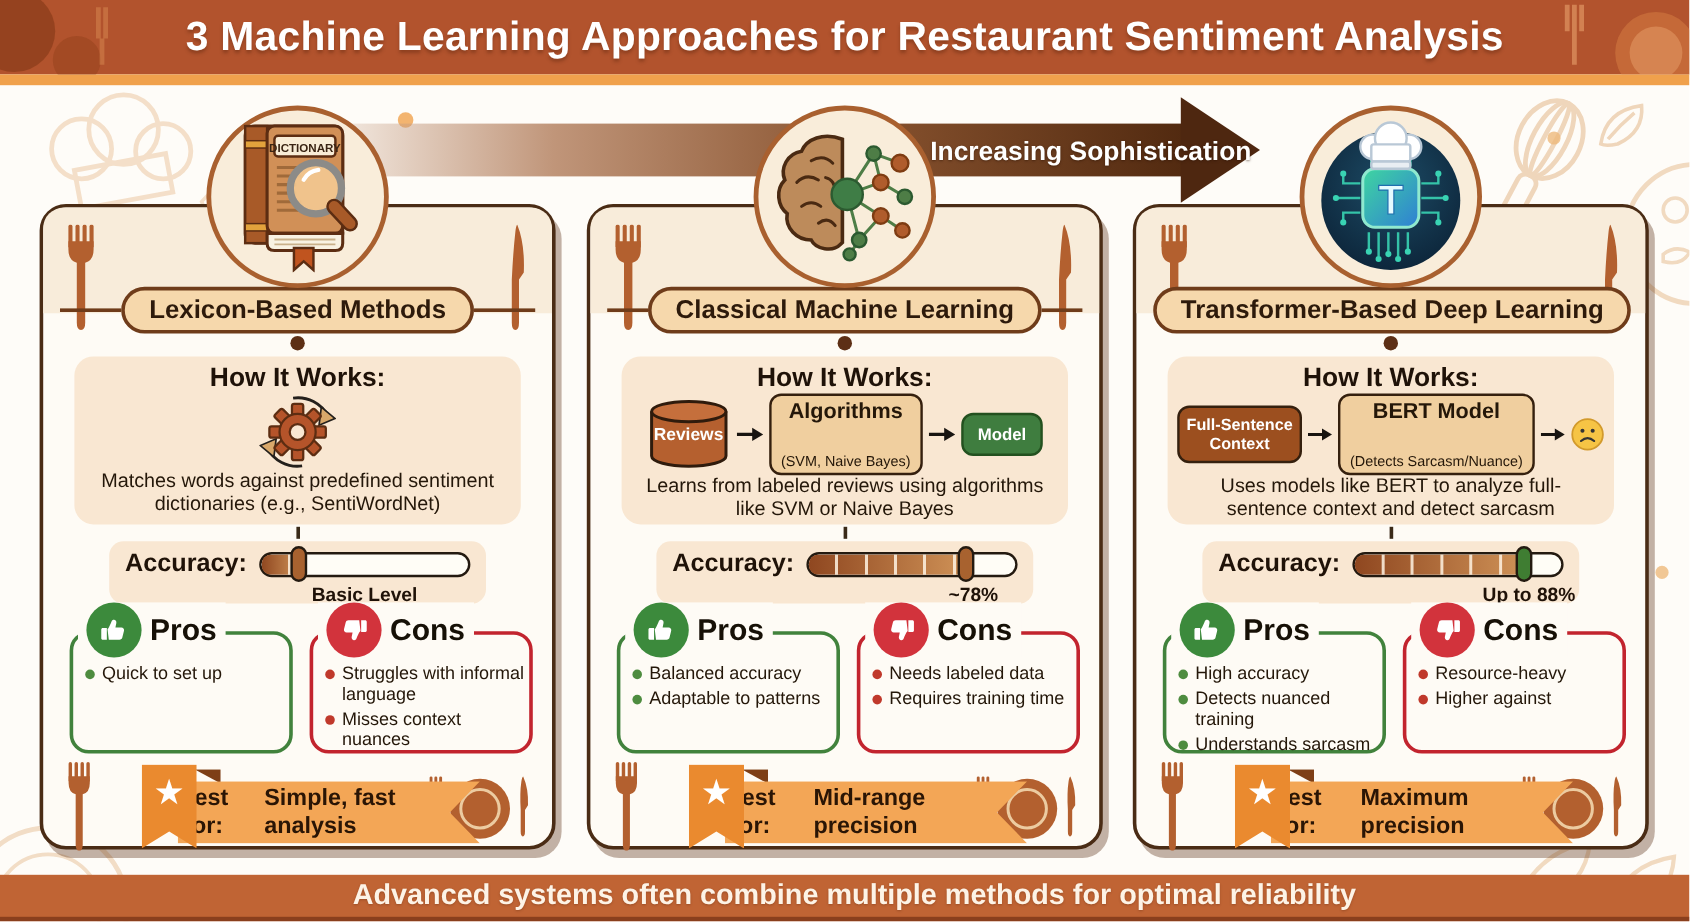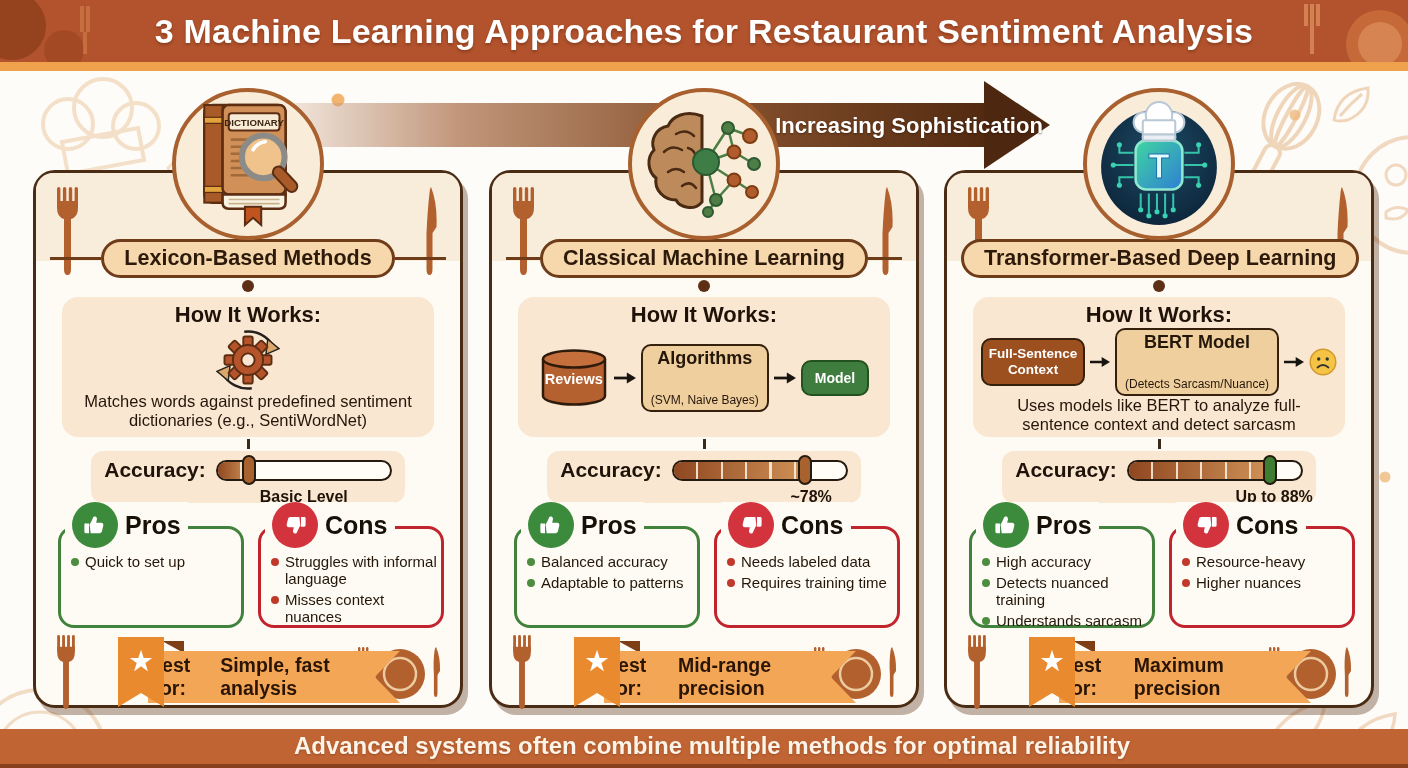--- a/index.html
+++ b/index.html
@@ -358,20 +358,21 @@
         <div class="flow-proc">
           <div class="flow-proc-title">Algorithms</div>
           <div class="flow-proc-sub">(SVM, Naive Bayes)</div>
         </div>
         <svg class="flow-arrow" width="22" height="16" viewBox="0 0 24 16">
             <line x1="0" y1="8" x2="15" y2="8" stroke="#181410" stroke-width="3"></line>
             <polygon points="14,2 24,8 14,14" fill="#181410"></polygon>
           </svg>
         <div class="flow-model">Model</div>
       </div>
+      <div class="how-desc">Learns from labeled reviews using algorithms like SVM or Naive Bayes</div>
     </div>
 
     <div class="tick"></div>
 
     <div class="acc-box">
       <span class="acc-label">Accuracy:</span>
       <div class="acc-slider">
         <div class="acc-fill" style="width: 76%;">
           <div class="acc-handle" style="background: rgb(168, 98, 47);"></div>
         </div>
@@ -519,21 +520,21 @@
       <div class="pc-head">
         <div class="pc-icon red">
           <svg width="26" height="26" viewBox="0 0 24 24">
               <path fill="#fff" transform="rotate(180 12 12)" d="M3.5 10.5h3v9h-3c-.8 0-1.3-.5-1.3-1.2v-6.6c0-.7.5-1.2 1.3-1.2zM8 19.5h8.2c1.1 0 2-.7 2.2-1.7l1.3-5.3c.3-1.3-.7-2.5-2-2.5h-4.6l.7-3.4c.2-1.1-.5-2.2-1.6-2.4-.9-.2-1.8.3-2.1 1.2-.7 1.7-1.5 3.6-2.1 4.6-.3.5-.6.9-1 1.2z"></path>
             </svg>
         </div>
         <span class="pc-title">Cons</span>
       </div>
       <ul class="pc-list">
         <li>Resource-heavy</li>
-        <li>Higher nuances</li>
+        <li>Higher against</li>
       </ul>
     </div>
 
     <div class="best-fold"></div>
     <div class="best-banner">
       <div class="best-heading">Best For:</div>
       <div class="best-text">Maximum precision</div>
     </div>
     <div class="best-bookmark">
         <span class="best-star">★</span>

